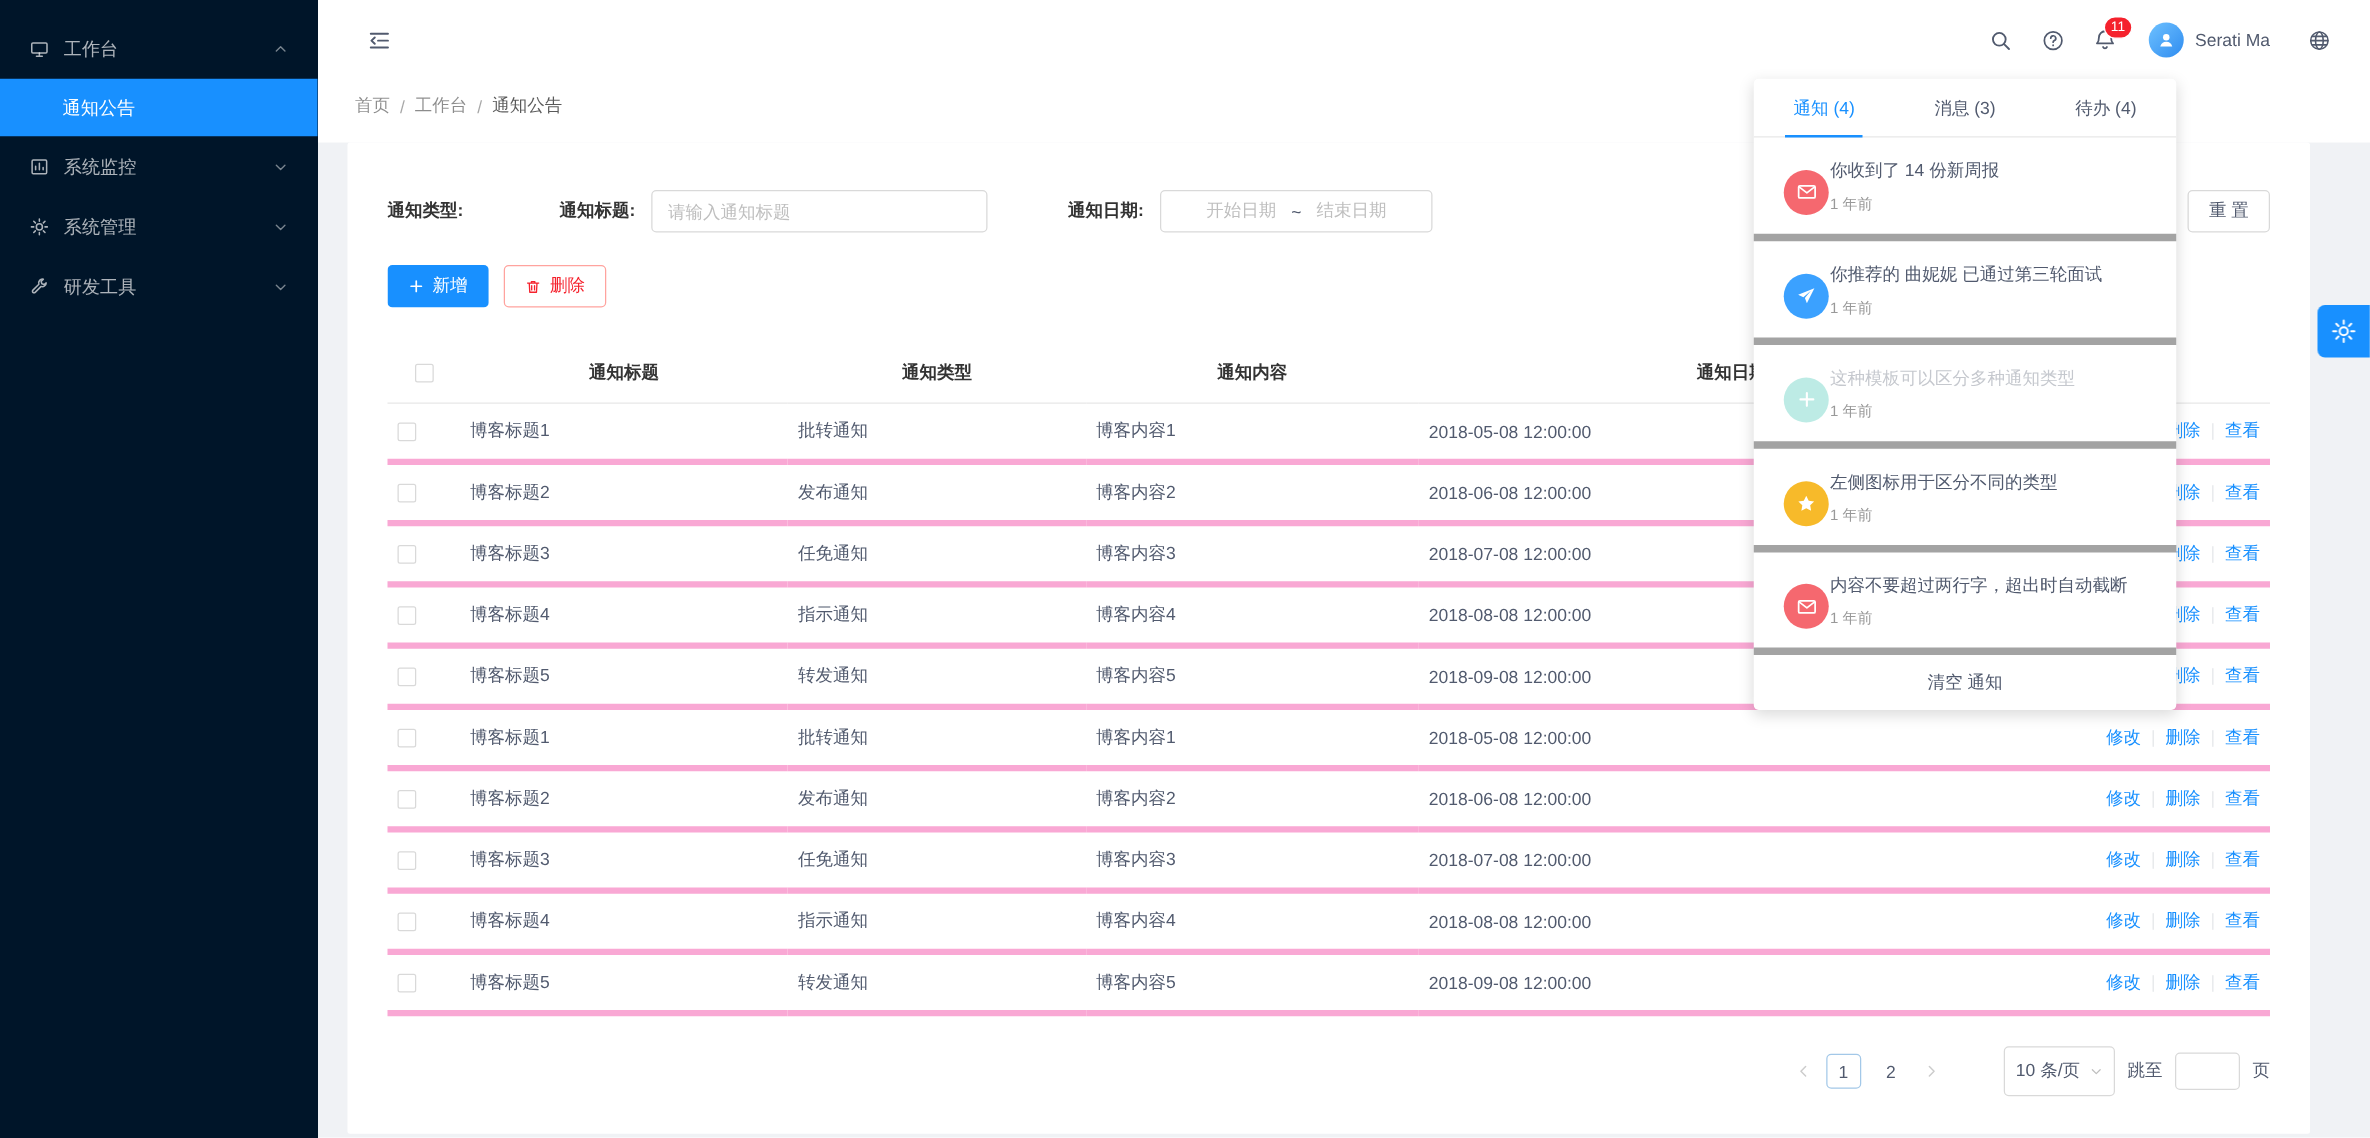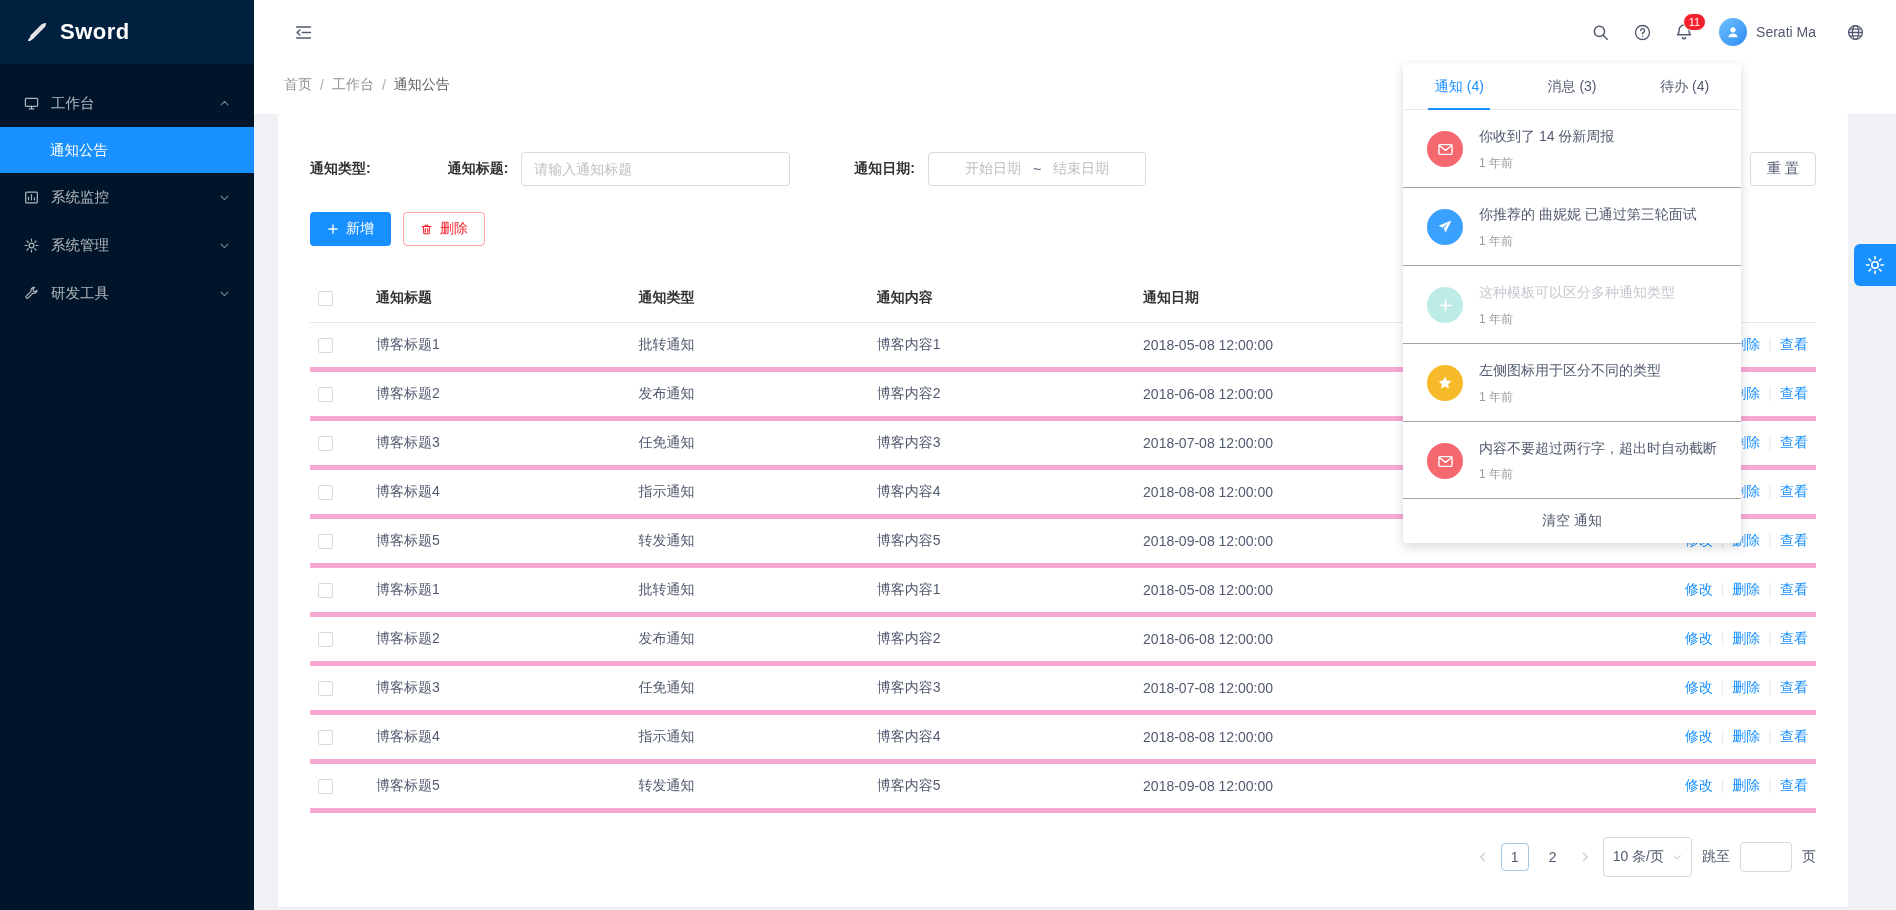--- a/index.html
+++ b/index.html
@@ -59,68 +59,58 @@
   .btn { height:34px; padding:0 16px; border-radius:4px; border:1px solid transparent; display:inline-flex; align-items:center; gap:7px; font-size:14px; cursor:pointer; white-space:nowrap; font-family:inherit; }
   .btn-primary { background:#1890ff; color:#fff; }
   .btn-default { background:#fff; border-color:#d9d9d9; color:#515a6e; }
   .btn-danger { background:#fff; border-color:#ffa39e; color:#f5222d; }
 
   
   .toolbar { margin-top:26px; display:flex; gap:12px; }
 
   
   table { width:100%; border-collapse:collapse; margin-top:28px; }
-  th { text-align:left; font-weight:700; color:#333; padding:15px 8px; border-bottom:1px solid #e8e8e8; }
+  th { text-align:center; font-weight:700; color:#333; padding:15px 8px; border-bottom:1px solid #e8e8e8; }
   td { padding:13px 8px; border-bottom:5px solid #f9a8d4; color:#515a6e; }
   .cell-check { width:58px; }
   .col-title { width:262px; } .col-type { width:238px; } .col-content { width:266px; } .col-date { width:500px; }
   .cell-actions { text-align:right; white-space:nowrap; width:180px; }
   .checkbox { width:15px; height:15px; border:1px solid #d9d9d9; border-radius:2px; display:inline-block; background:#fff; cursor:pointer; vertical-align:middle; }
   .lnk { color:#1890ff; cursor:pointer; text-decoration:none; }
   .sep { color:#e8eaec; margin:0 8px; }
 
   
   .pagination { margin-top:24px; display:flex; justify-content:flex-end; align-items:center; gap:10px; }
   .pg-arrow { color:#ccc; cursor:pointer; display:flex; padding:0 2px; }
   .pg-num { min-width:28px; height:28px; display:flex; align-items:center; justify-content:center; cursor:pointer; border-radius:4px; }
   .pg-num.active { border:1px solid #a3c8e8; color:#515a6e; background:#fff; }
-  .pg-size { height:40px; border:1px solid #d9d9d9; border-radius:4px; padding:0 9px; display:flex; align-items:center; gap:8px; cursor:pointer; color:#515a6e; }
+  .pg-size { height:40px; border:1px solid #d9d9d9; border-radius:4px; padding:0 9px; display:flex; align-items:center; gap:8px; cursor:pointer; color:#515a6e;margin-left:40px; }
   .jump-input { width:52px; height:30px; border:1px solid #d9d9d9; border-radius:4px; padding:0 6px; display:flex; align-items:center; }
 
   
   .notice-panel { position:absolute; top:63px; left:1403px; width:338px; background:#fff; border-radius:4px; box-shadow:0 4px 12px rgba(0,0,0,.15); z-index:20; }
   .notice-tabs { display:flex; border-bottom:1px solid #e8e8e8; }
   .notice-tab { flex:1; text-align:center; padding:15px 0 13px; cursor:pointer; color:#515a6e; position:relative; }
   .notice-tab.active { color:#1890ff;text-align:center; }
   .notice-tab.active::after { content:""; position:absolute; bottom:-1px; left:50%; transform:translateX(-50%); width:62px; height:2px; background:#1890ff; }
-  .notice-item { display:flex; gap:16px; padding:17px 24px 15px; border-bottom:1px solid #a3a3a3; cursor:pointer; align-items:center; }
+  .notice-item { display:flex; gap:1px; padding:17px 24px 15px; border-bottom:6px solid #a3a3a3; cursor:pointer; align-items:flex-end; }
   .notice-avatar { width:36px; height:36px; border-radius:50%; flex:none; display:flex; align-items:center; justify-content:center; color:#fff; }
   .notice-title { color:#515a6e; line-height:1.35; }
   .notice-time { color:#999; font-size:12px; margin-top:9px; }
   .notice-item.read .notice-title { color:#c5c8ce; }
   .notice-item.read .notice-avatar { opacity:.45; }
   .notice-footer { text-align:center; padding:13px 0; color:#515a6e; cursor:pointer; }
 
   
   .setting-fab { position:fixed; right:0; top:244px; width:42px; height:42px; background:#1890ff; border-radius:6px 0 0 6px; display:flex; align-items:center; justify-content:center; color:#fff; cursor:pointer; z-index:30; }
 </style>
 </head>
 <body>
 
 <aside class="sidebar">
-  <div class="logo">
-    <span>
-      <svg width="22" height="22" viewBox="0 0 24 24" fill="none" stroke="#e8e8e8" stroke-width="1.8" stroke-linecap="round" stroke-linejoin="round">
-        <path d="M4 21l2-5L18 4l3-1-1 3L8 18z" fill="#d9d9d9"></path>
-          <path d="M6 16l2 2"></path>
-          <path d="M3 21l2-2"></path>
-      </svg>
-    </span>
-    <span class="logo-text">Sword</span>
-  </div>
   <nav class="menu">
     <div class="menu-item">
       <span class="mi-icon">
         <svg width="15" height="15" viewBox="0 0 16 16" fill="none" stroke="currentColor" stroke-width="1.3" stroke-linecap="round">
             <rect x="1.5" y="2.5" width="13" height="8.5" rx="1"></rect>
             <path d="M5.5 13.8h5M8 11v2.8"></path>
           </svg>
       </span>
       <span>工作台</span>
       <span class="chev">

